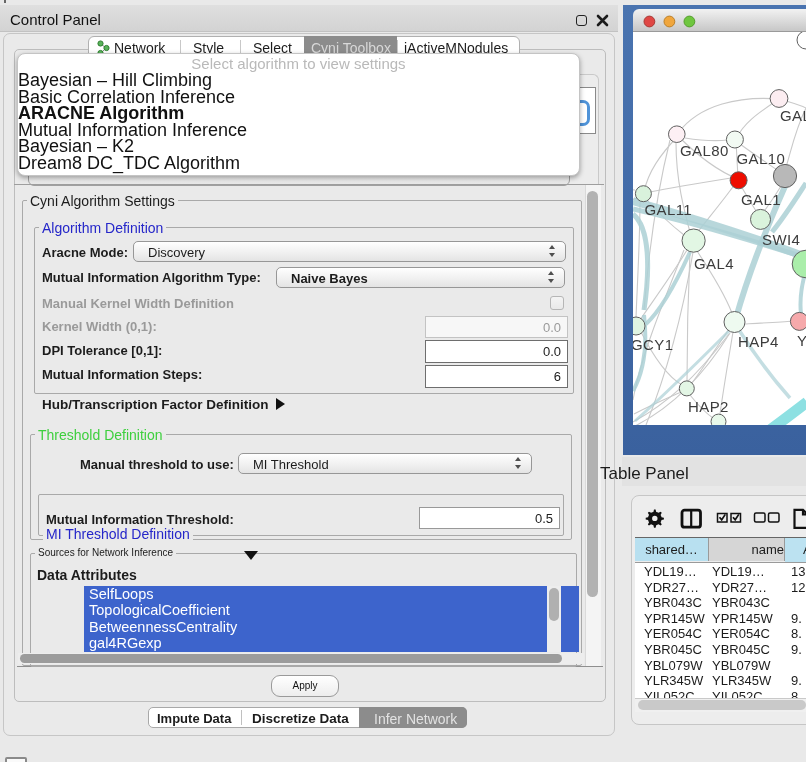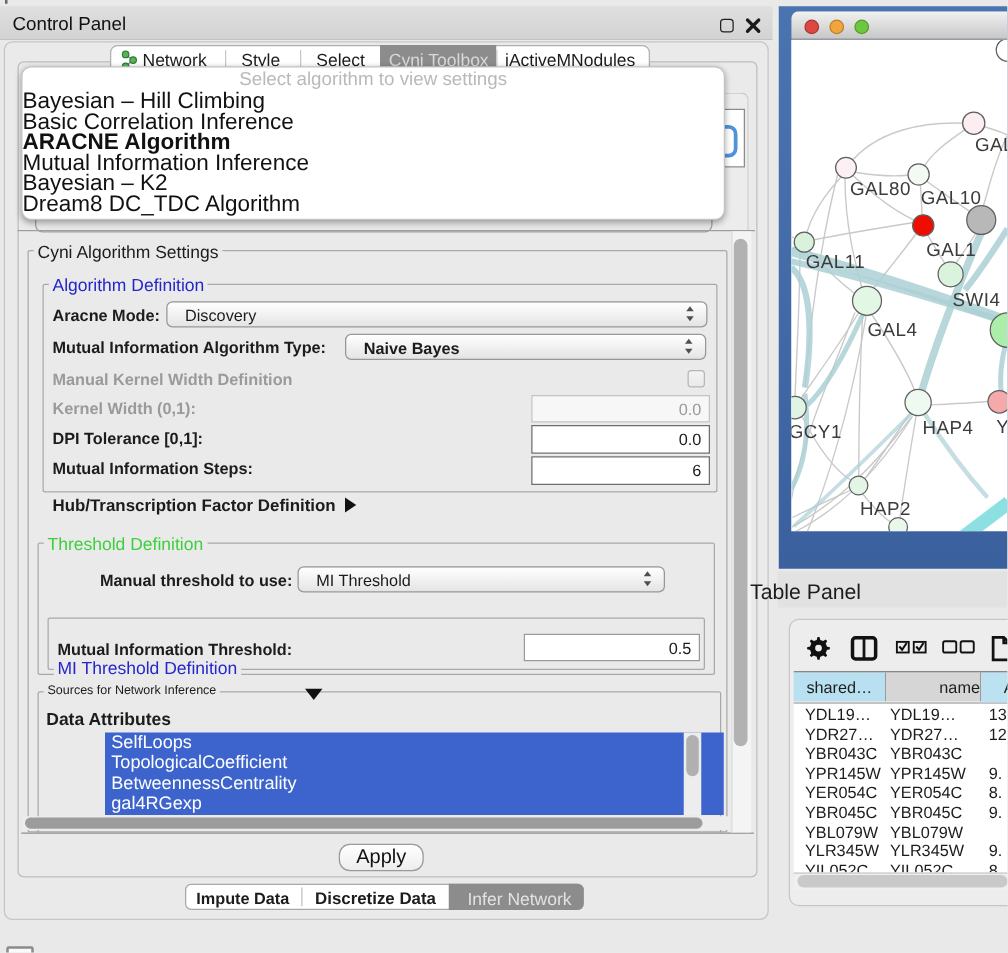--- a/index.html
+++ b/index.html
@@ -128,21 +128,21 @@
 
 <div class="abs" style="left:52px;top:586px;width:495px;height:66px;background:#3d64cc;color:#fff;margin-left:32px;">
   <div style="padding:0 0 0 5px;line-height:16.4px;font-size:14.5px;">SelfLoops<br>TopologicalCoefficient<br>BetweennessCentrality<br>gal4RGexp</div>
 </div>
 <div class="abs" style="left:547px;top:586px;width:14px;height:66px;background:#ededed;"></div>
 <div class="abs" style="left:549px;top:588px;width:10px;height:33px;background:#b0b0b0;border-radius:5px;"></div>
 
 <div class="abs" style="left:18px;top:653px;width:566px;height:11px;background:#ededed;"></div>
 <div class="abs" style="left:20px;top:654px;width:542px;height:9px;background:#9c9c9c;border-radius:5px;"></div>
 
-<div class="abs" style="left:271px;top:675px;width:66px;height:20px;border:1px solid #9a9a9a;border-radius:9px;background:linear-gradient(#ffffff,#ededed);text-align:center;font-size:16px;line-height:20px;color:#111;">Apply</div>
+<div class="abs" style="left:271px;top:675px;width:66px;height:20px;border:1px solid #9a9a9a;border-radius:9px;background:linear-gradient(#ffffff,#ededed);text-align:center;font-size:10px;line-height:20px;color:#111;">Apply</div>
 
 <div class="abs" style="left:148px;top:707px;width:319px;height:21px;background:#fff;border:1px solid #a8a8a8;border-radius:5px;box-sizing:border-box;"></div>
 <div class="abs" style="left:241px;top:710px;width:1px;height:15px;background:#c0c0c0;"></div>
 <div class="abs" style="left:359px;top:707px;width:108px;height:21px;background:#8c8c8c;border-radius:0 5px 5px 0;"></div>
 <div class="abs b" style="left:157px;top:711px;font-size:13px;">Impute Data</div>
 <div class="abs b" style="left:252px;top:711px;font-size:13.5px;">Discretize Data</div>
 <div class="abs" style="left:374px;top:711px;color:#e2e2e2;font-size:14px;">Infer Network</div>
 
 <div class="abs" style="left:17px;top:53px;width:563px;height:123px;background:#fff;border-radius:8px;
      box-shadow:0 2px 5px rgba(0,0,0,0.35);border:1px solid #c4c4c4;box-sizing:border-box;"></div>

